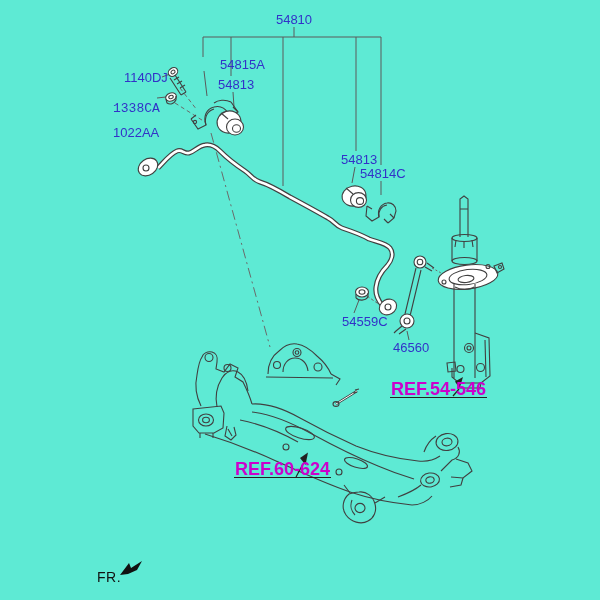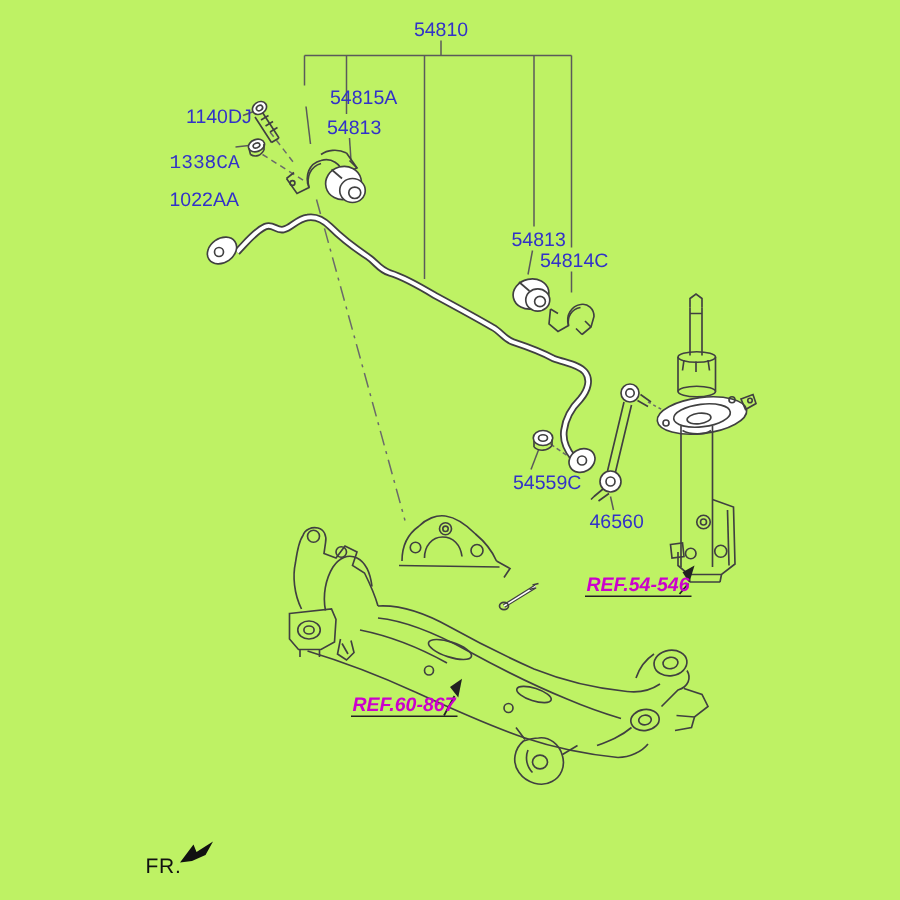--- a/index.html
+++ b/index.html
@@ -1,21 +1,21 @@
 <!DOCTYPE html>
 <html><head>
 <meta charset="utf-8">
 <style>
   html,body{margin:0;padding:0;background:#ffffff;}
-  .stage{position:relative;width:600px;height:600px;background:#bef264;overflow:hidden;
+  .stage{position:relative;width:600px;height:600px;background:#5eead4;overflow:hidden;
          font-family:"Liberation Sans", sans-serif;}
   svg{position:absolute;left:0;top:0;}
   .plabel{position:absolute;color:#3232c8;font-size:13px;line-height:13px;white-space:nowrap;cursor:pointer;}
-  .ref{position:absolute;color:#cc00cc;font-size:13px;line-height:13px;font-weight:bold;
-       white-space:nowrap;border-bottom:1.6px solid #222;padding:0 1px 1px 1px;cursor:pointer;font-style:italic;}
+  .ref{position:absolute;color:#cc00cc;font-size:18px;line-height:13px;font-weight:bold;
+       white-space:nowrap;border-bottom:1.6px solid #222;padding:0 1px 1px 1px;cursor:pointer;}
   .fr{position:absolute;color:#111;font-size:14px;line-height:14px;font-weight:normal;letter-spacing:0.5px;}
   .ctr{text-align:center;}
 </style>
 </head>
 <body>
 
 <div class="stage">
 
   <svg width="600" height="600" viewBox="0 0 600 600">
 
@@ -210,17 +210,17 @@
   <div class="plabel" style="left:341px;top:153px;">54813</div>
 
   <div class="plabel" style="left:360px;top:167px;">54814C</div>
 
   <div class="plabel" style="left:342px;top:315px;">54559C</div>
 
   <div class="plabel" style="left:393px;top:341px;">46560</div>
 
   <div class="ref" style="left:390px;top:383px;">REF.54-546</div>
 
-  <div class="ref" style="left:234px;top:463px;">REF.60-867</div>
+  <div class="ref" style="left:234px;top:463px;">REF.60-624</div>
 
   <div class="fr" style="left:97px;top:570px;">FR.</div>
 
 </div>
 
 </body></html>

